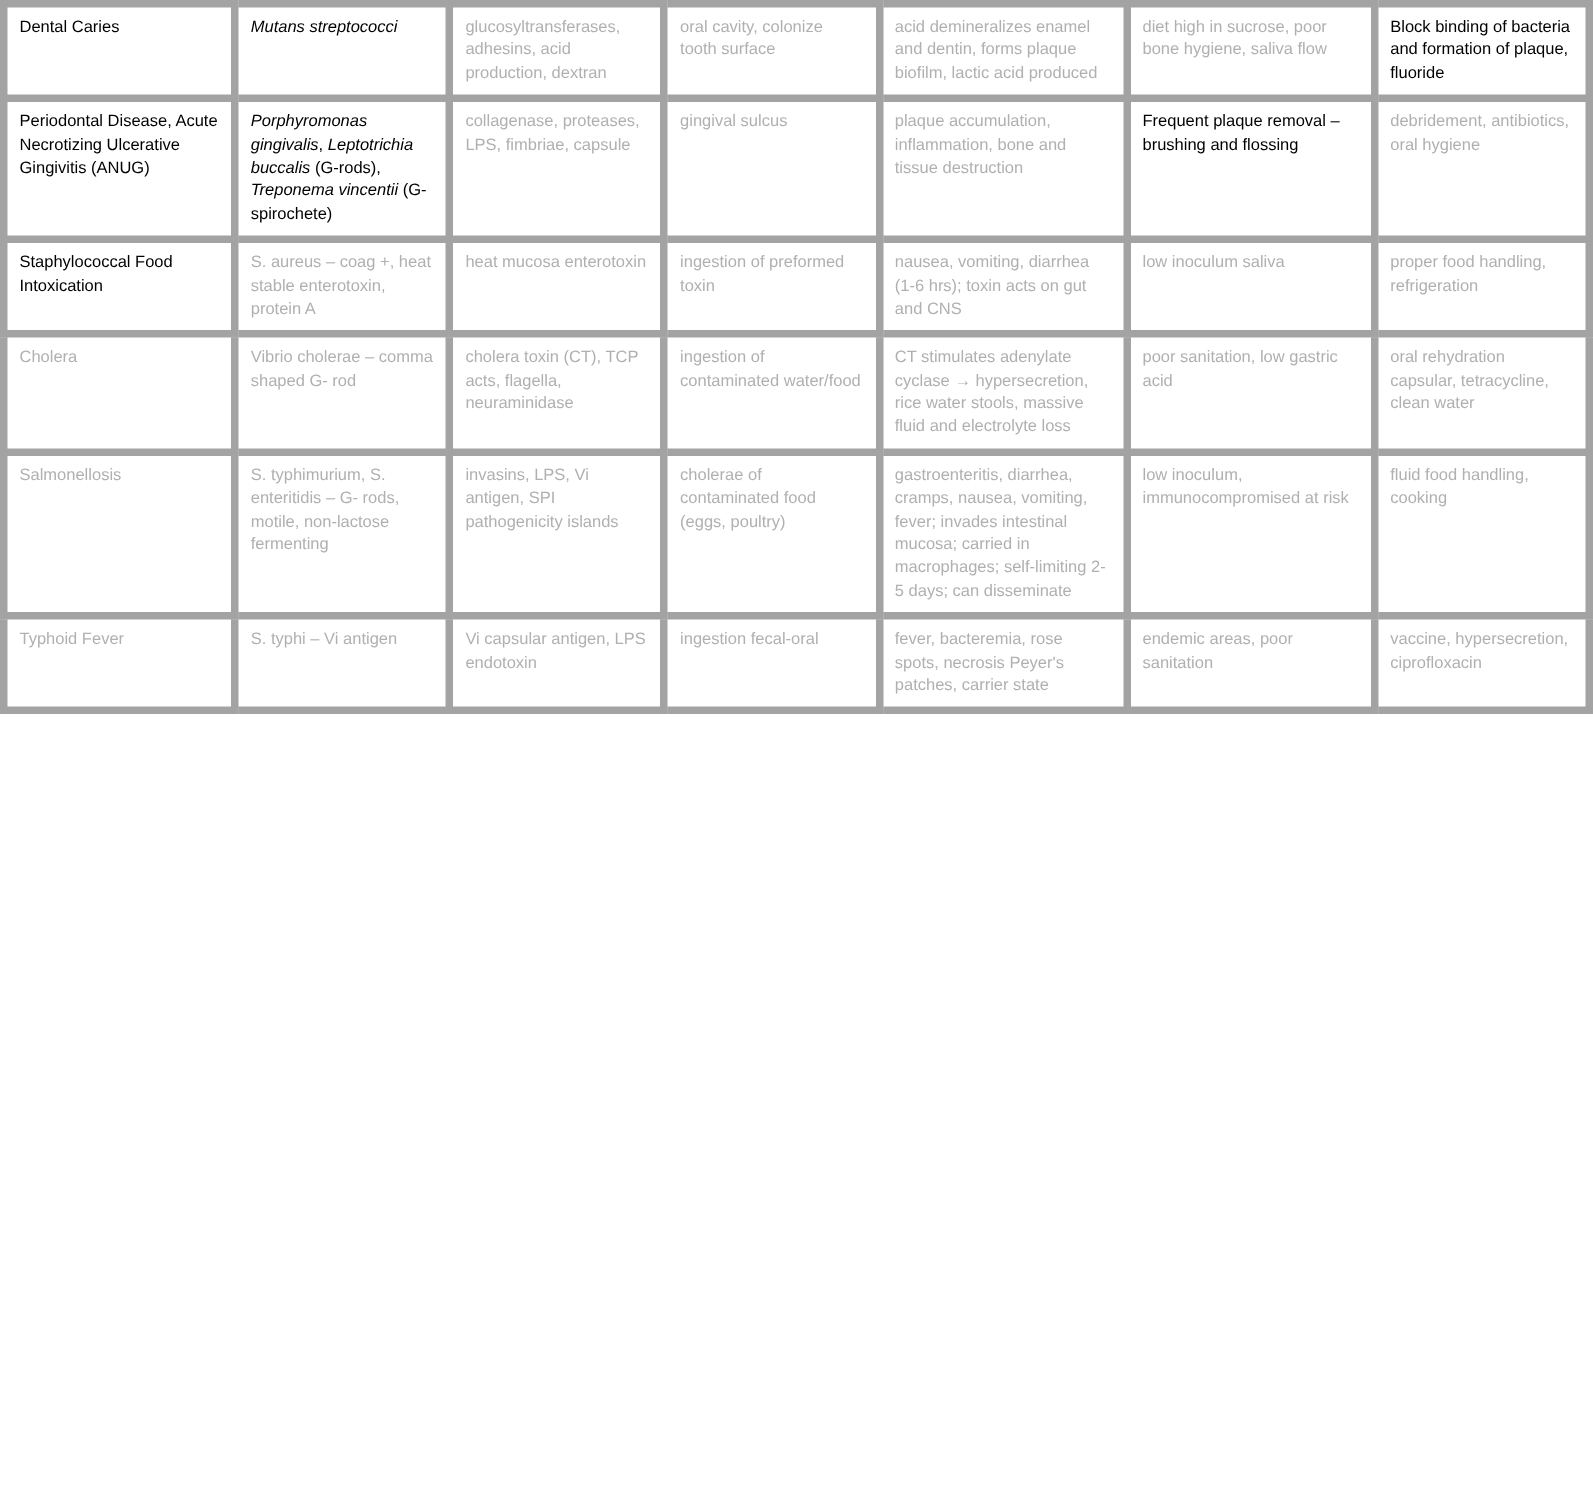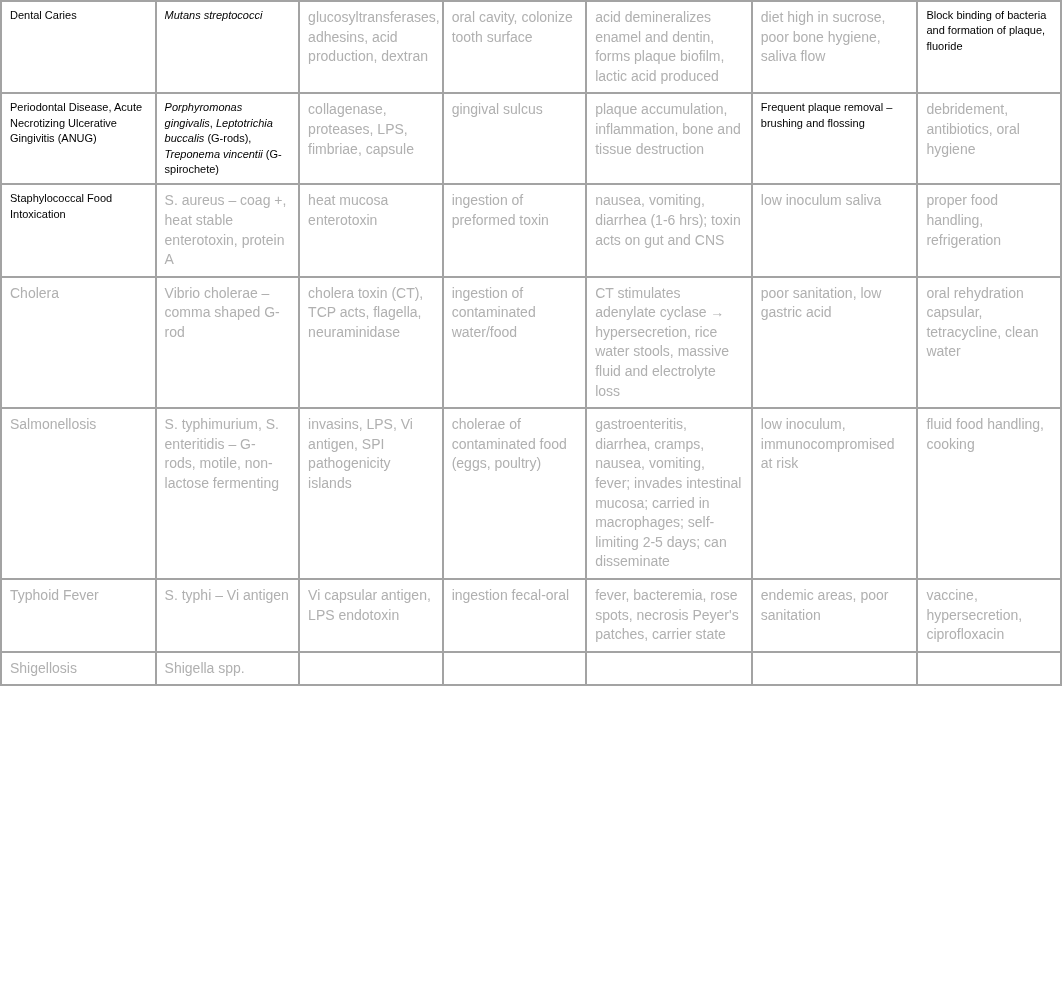--- a/index.html
+++ b/index.html
@@ -8,36 +8,36 @@
       font-size: 11px;
       background: #fff;
       color: #000;
     }
     table {
       border-collapse: collapse;
       width: 1062px;
       table-layout: fixed;
     }
     td, th {
-      border: 2px solid #a3a3a3;
+      border: 5px solid #a3a3a3;
       padding: 6px 8px;
       vertical-align: top;
       font-size: 11px;
       line-height: 1.4;
     }
     .col-0 { width: 140px; }
     .col-1 { width: 130px; }
     .col-2 { width: 130px; }
     .col-3 { width: 130px; }
     .col-4 { width: 150px; }
     .col-5 { width: 150px; }
     .col-6 { width: 130px; }
     .blurred {
       color: #b0b0b0;
-      font-size: 14px;
+      font-size: 11px;
     }
     .clear-text {
       color: #000;
       font-size: 11px;
     }
   </style>
 </head>
 <body>
 
 <table>
@@ -189,37 +189,14 @@
         <span>fever, bacteremia, rose spots, necrosis Peyer's patches, carrier state</span>
       </td>
       <td class="blurred">
         <span>endemic areas, poor sanitation</span>
       </td>
       <td class="blurred">
         <span>vaccine, hypersecretion, ciprofloxacin</span>
       </td>
     </tr>
 
-    <tr>
-      <td class="blurred">
-        <span>Shigellosis</span>
-      </td>
-      <td class="blurred">
-        <span>Shigella spp.</span>
-      </td>
-      <td class="blurred">
-        <span></span>
-      </td>
-      <td class="blurred">
-        <span></span>
-      </td>
-      <td class="blurred">
-        <span></span>
-      </td>
-      <td class="blurred">
-        <span></span>
-      </td>
-      <td class="blurred">
-        <span></span>
-      </td>
-    </tr>
   </tbody>
 </table>
 
 </body></html>

